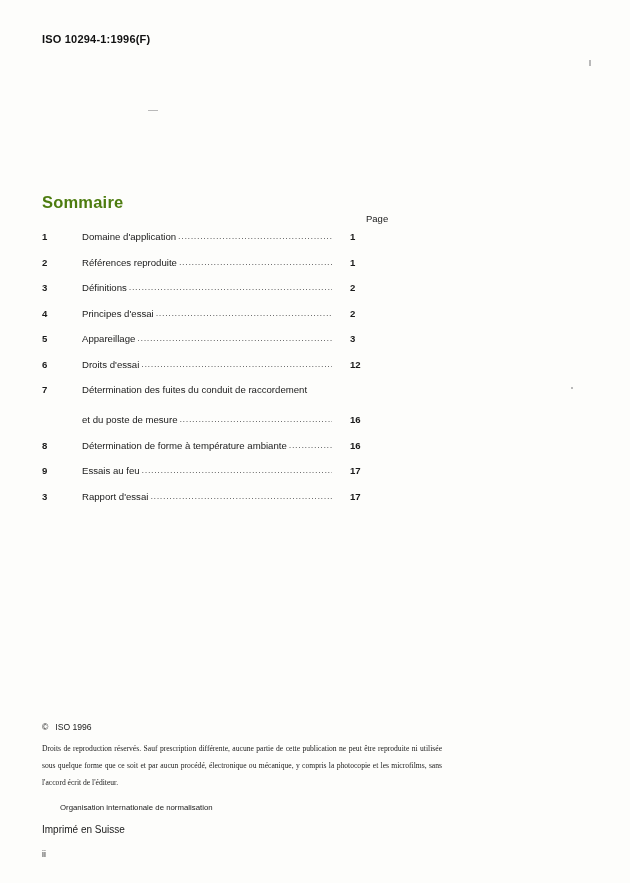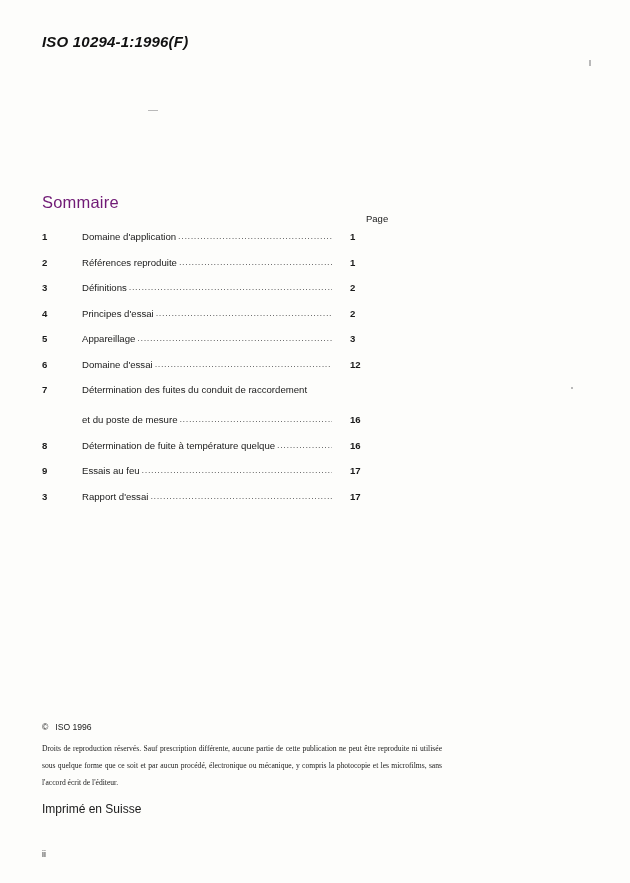--- a/index.html
+++ b/index.html
@@ -19,42 +19,41 @@
     position: absolute;
     inset: 0;
     background: #fdfdfb;
   }
 
   
   .doc-ref {
     position: absolute;
     left: 42px;
     top: 33px;
-    font-size: 15px;
+    font-size: 11px;
     font-weight: bold;
     letter-spacing: 0.2px;
     color: #111;
-    font-style: italic;
   }
 
   
   .speck {
     position: absolute;
     background: #b9b9b9;
   }
 
   
   .toc-heading {
     position: absolute;
     left: 42px;
     top: 193px;
     font-size: 16.5px;
-    font-weight: normal;
+    font-weight: bold;
     letter-spacing: 0.2px;
-    color: #701a75;
+    color: #4d7c0f;
   }
   .toc-pagelabel {
     position: absolute;
     left: 366px;
     top: 197px;
     font-size: 9.5px;
     color: #1a1a1a;
     margin-top: 16px;
   }
 
@@ -151,22 +150,22 @@
     color: #1a1a1a;
     font-family: Liberation Serif, serif;
   }
   .org-block {
     margin-top: 11px;
     margin-left: 18px;
     font-size: 7.8px;
     line-height: 11px;
   }
   .printed {
-    margin-top: 3px;
-    font-size: 12px;
+    margin-top: 11px;
+    font-size: 10px;
   }
 
   .folio {
     position: absolute;
     left: 42px;
     top: 849px;
     font-size: 8.6px;
     color: #1a1a1a;
   }
 </style>
@@ -238,21 +237,21 @@
           <span class="toc-leader">..................................................................</span>
         </div>
       </div>
       <div class="toc-page">3</div>
     </div>
 
     <div class="toc-row">
       <div class="toc-num">6</div>
       <div class="toc-mid">
         <div class="toc-title-line">
-          <span class="toc-title">Domaine d'essai</span>
+          <span class="toc-title">Droits d'essai</span>
           <span class="toc-leader">..................................................................</span>
         </div>
       </div>
       <div class="toc-page">12</div>
     </div>
 
     <div class="toc-row two-line">
       <div class="toc-num">7</div>
       <div class="toc-mid">
         <div class="toc-title-second">Détermination des fuites du conduit de raccordement</div>
@@ -261,21 +260,21 @@
           <span class="toc-leader">..................................................................</span>
         </div>
       </div>
       <div class="toc-page">16</div>
     </div>
 
     <div class="toc-row">
       <div class="toc-num">8</div>
       <div class="toc-mid">
         <div class="toc-title-line">
-          <span class="toc-title">Détermination de fuite à température quelque</span>
+          <span class="toc-title">Détermination de forme à température ambiante</span>
           <span class="toc-leader">..................................................................</span>
         </div>
       </div>
       <div class="toc-page">16</div>
     </div>
 
     <div class="toc-row">
       <div class="toc-num">9</div>
       <div class="toc-mid">
         <div class="toc-title-line">
@@ -299,19 +298,20 @@
 
   </div>
 
   <div class="copyright">
     <div class="cline">
       <span class="csym">©</span>
       <span>ISO 1996</span>
     </div>
     <div class="rights">Droits de reproduction réservés. Sauf prescription différente, aucune partie de cette publication ne peut être reproduite ni utilisée sous quelque forme que ce soit et par aucun procédé, électronique ou mécanique, y compris la photocopie et les microfilms, sans l'accord écrit de l'éditeur.</div>
     <div class="org-block">
+      <div>Organisation internationale de normalisation</div>
     </div>
     <div class="printed">Imprimé en Suisse</div>
   </div>
 
   <div class="folio">ii</div>
 
 </div>
 
 </body></html>

